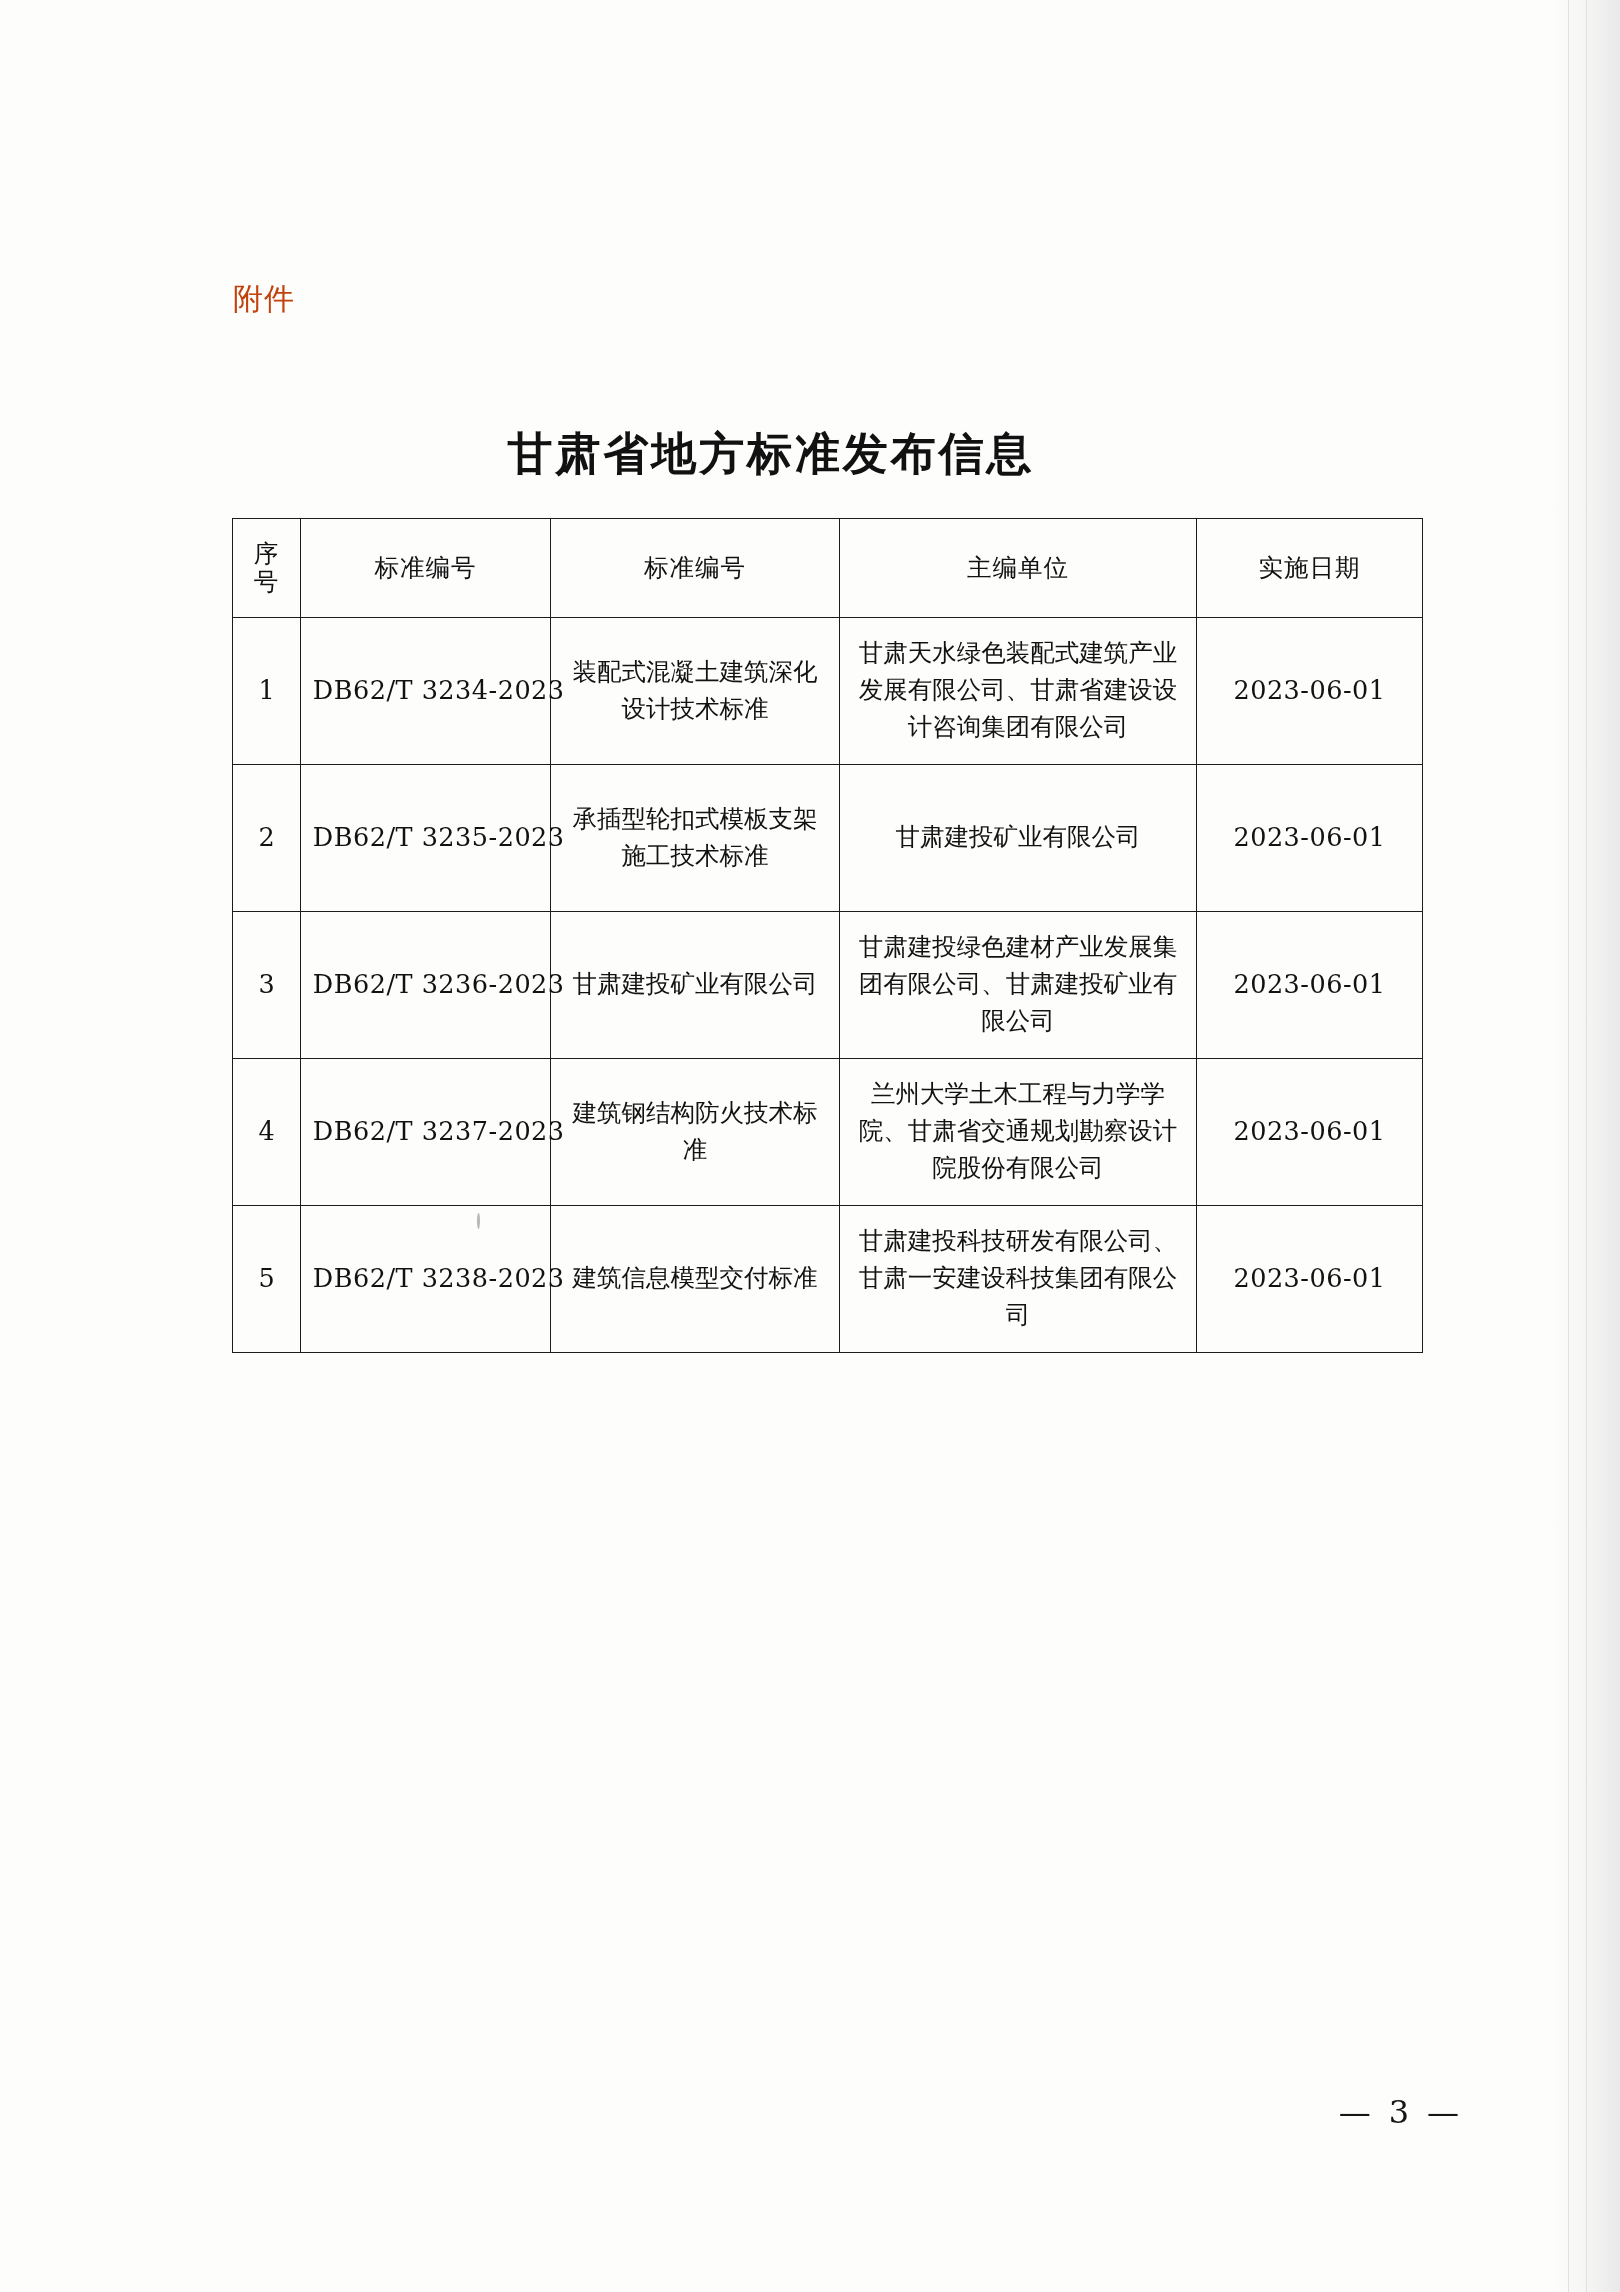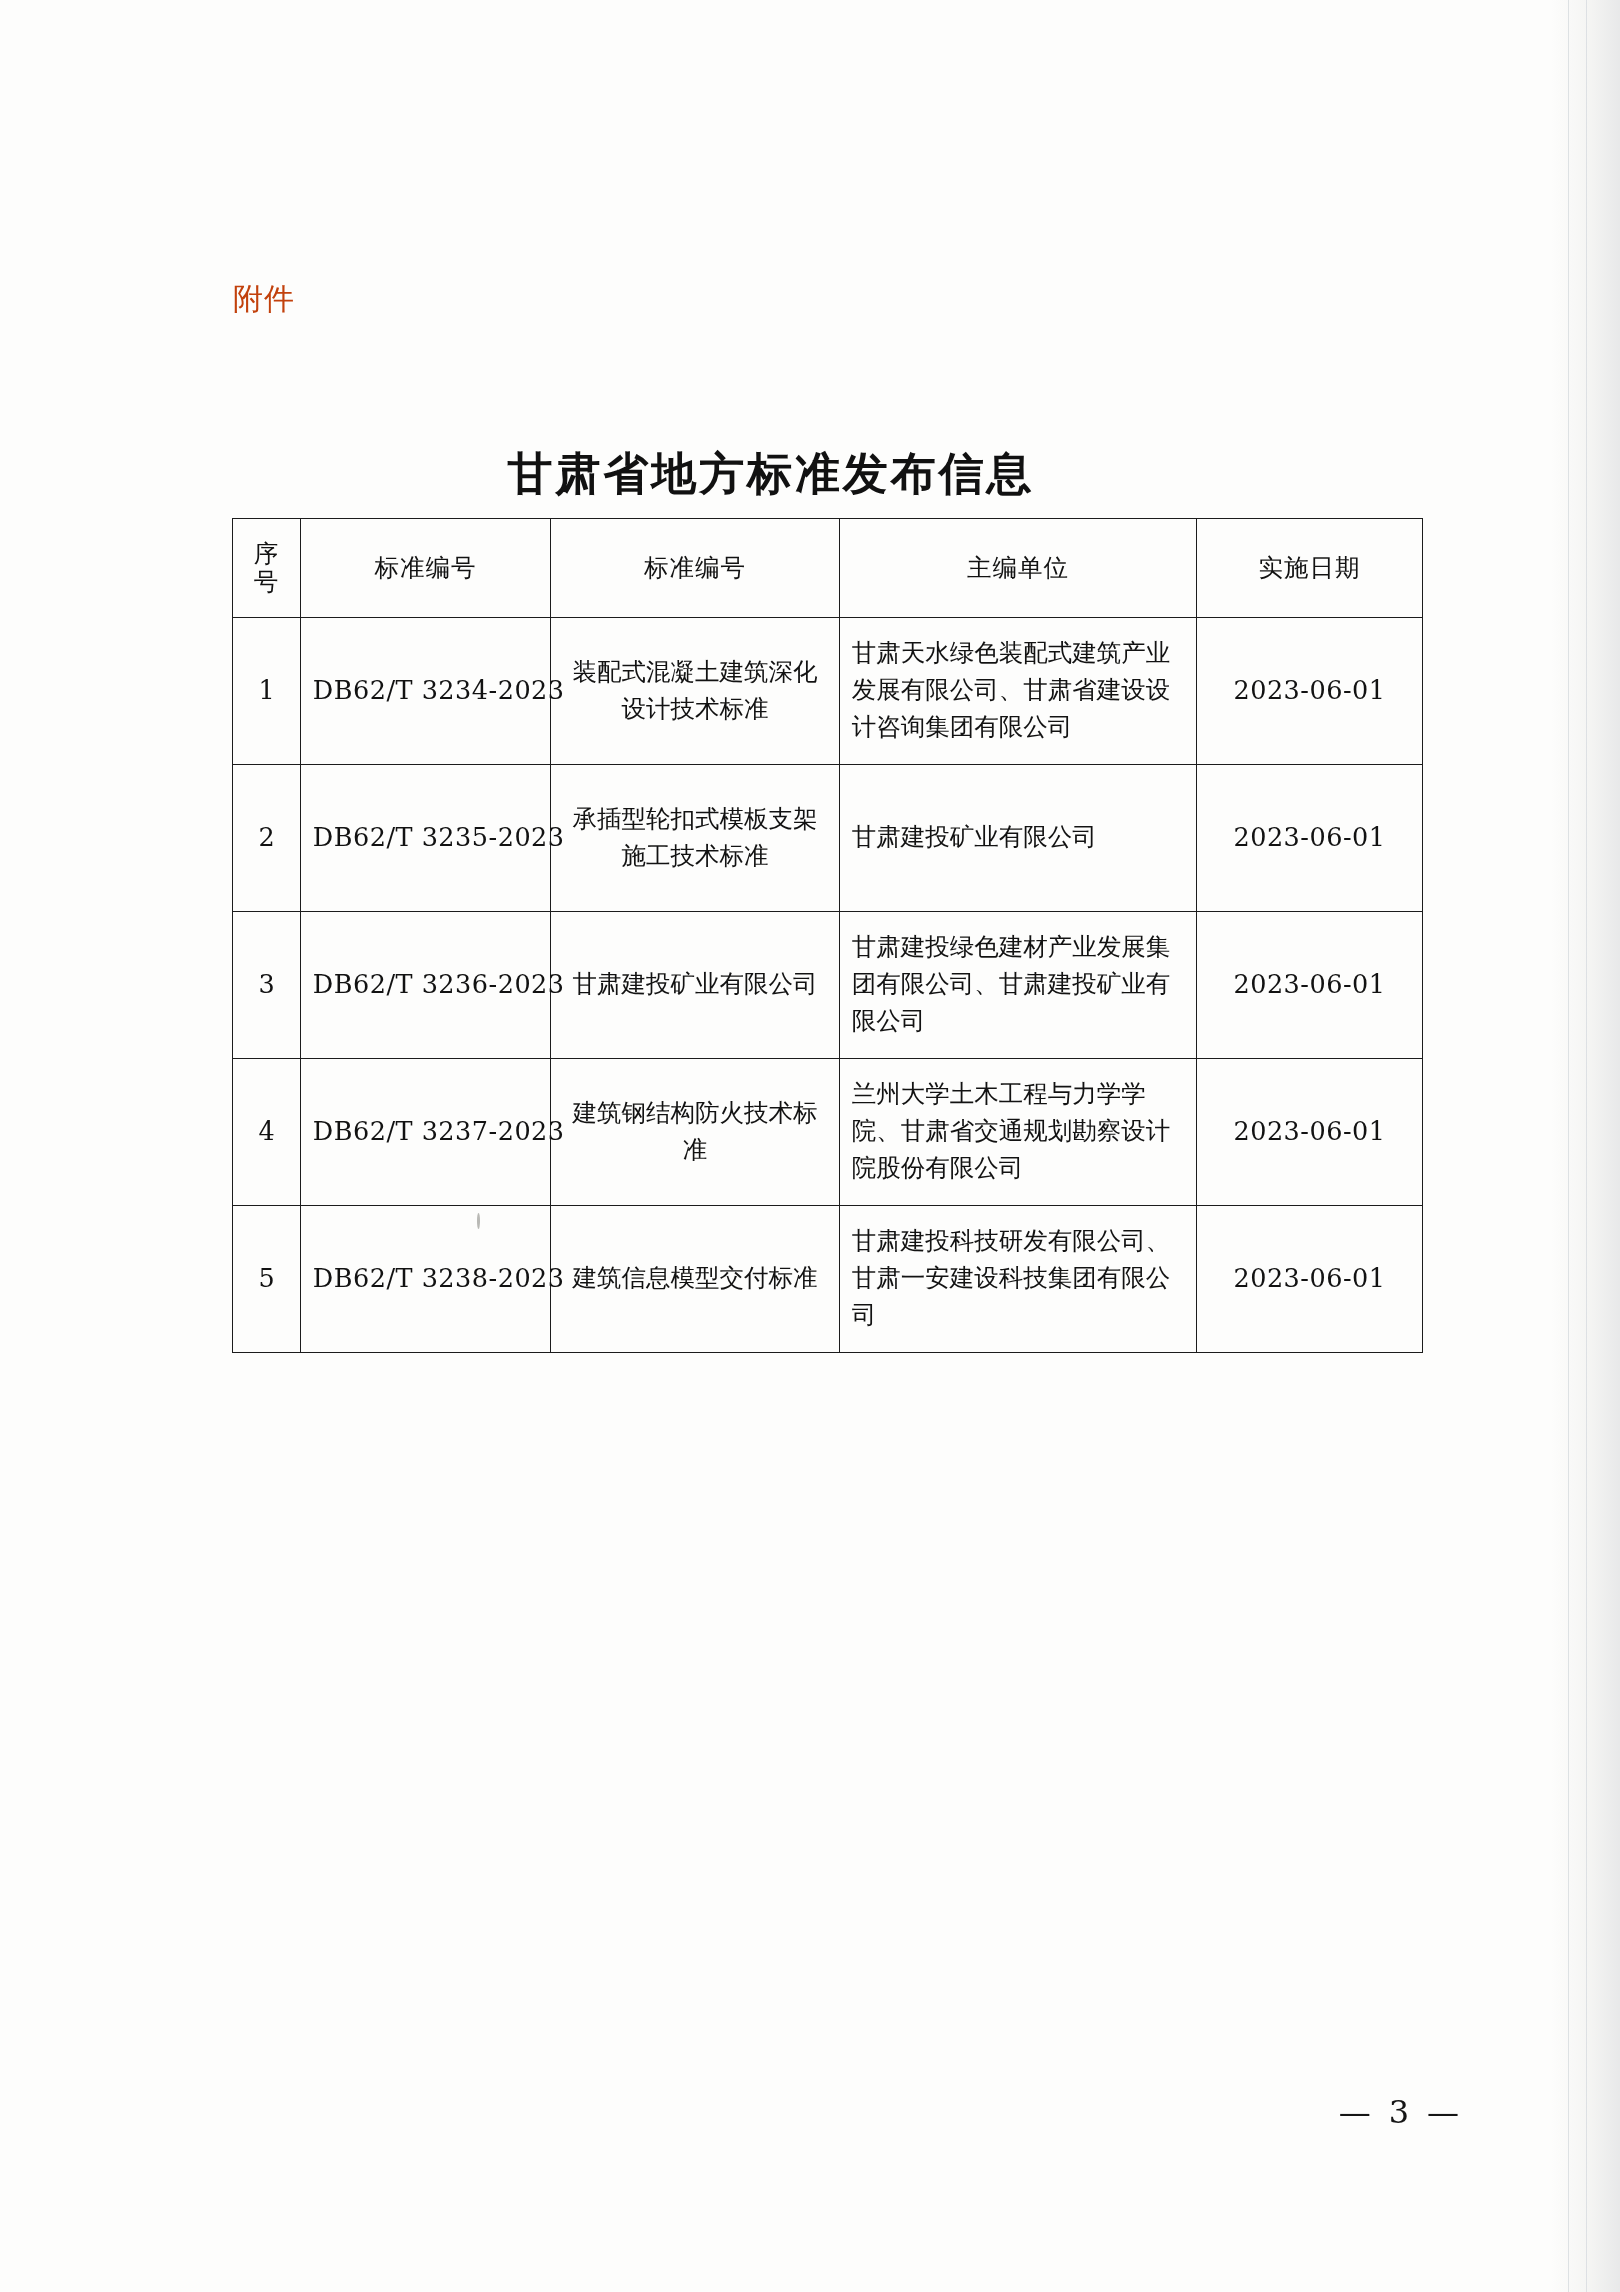--- a/index.html
+++ b/index.html
@@ -40,21 +40,21 @@
     top: 279px;
     font-family: "DejaVu Sans", sans-serif;
     font-size: 30px;
     color: #c2410c;
     letter-spacing: 1px;
   }
   .doc-title {
     position: absolute;
     left: 0;
     right: 0;
-    top: 444px;
+    top: 424px;
     text-align: center;
     padding-right: 78px;
     font-family: "DejaVu Serif", serif;
     font-weight: bold;
     font-size: 45px;
     letter-spacing: 2.9px;
     color: #111111;
   }
   table.std-table {
     position: absolute;
@@ -101,21 +101,21 @@
     text-align: left;
     font-family: "DejaVu Serif", serif;
     font-size: 25.5px;
     letter-spacing: 0.5px;
     white-space: nowrap;
   }
   td.c-name {
     text-align: center;
   }
   td.c-org {
-    text-align: left;
+    text-align: center;
   }
   td.c-date {
     text-align: center;
     font-family: "DejaVu Serif", serif;
     font-size: 25.5px;
     letter-spacing: 0.5px;
     white-space: nowrap;
     margin-top: 32px;
   }
   tbody tr { height: 147px; }

